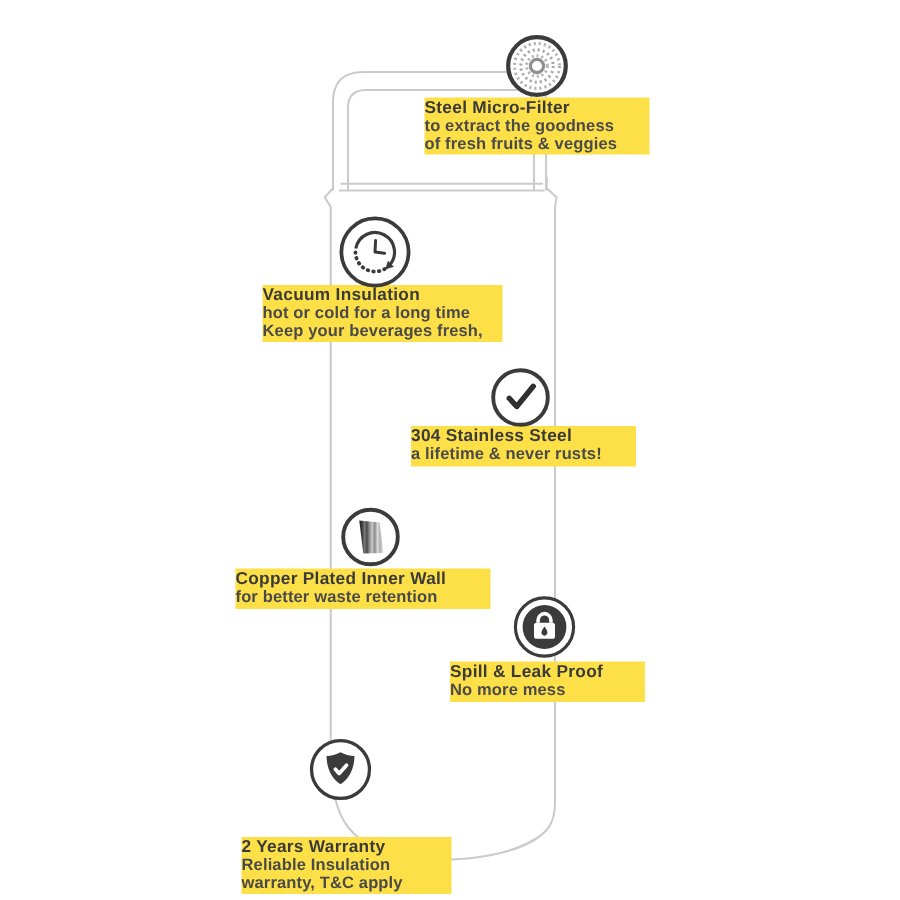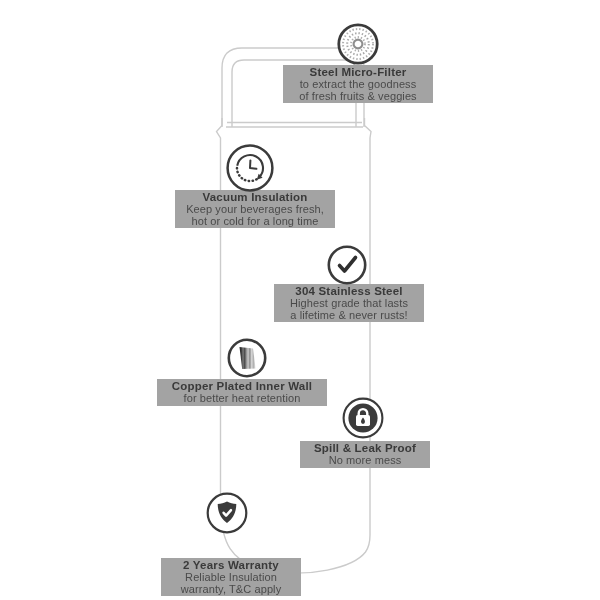--- a/index.html
+++ b/index.html
@@ -5,28 +5,28 @@
   html,body{margin:0;padding:0;}
   body{
     width:600px;height:600px;position:relative;overflow:hidden;
     background:#ffffff;
     font-family:"Liberation Sans","DejaVu Sans",sans-serif;
   }
   #stage{position:absolute;inset:0;width:600px;height:600px;}
   .bottle-layer{position:absolute;left:0;top:0;z-index:0;}
   .feature-icon{position:absolute;z-index:2;}
   .feature-text{
-    position:absolute;z-index:1;text-align:center;background:#a3a3a3;
+    position:absolute;z-index:1;text-align:left;background:#fde047;
     color:#4a4a4a;font-size:11px;line-height:11.6px;padding:1px 0;
   }
   .feature-title{
     font-weight:bold;color:#3a3a3a;font-size:11.5px;line-height:13px;
     letter-spacing:0.2px;
   }
-  .feature-line{letter-spacing:0.1px;}
+  .feature-line{letter-spacing:0.1px;font-weight:bold;}
 </style>
 </head>
 <body>
 
 <div id="stage">
 
   <svg class="bottle-layer" width="600" height="600" viewBox="0 0 600 600">
     <g fill="none" stroke="#cbcbcb" stroke-width="1.4">
 
       <path d="M 222,127 L 222,68 Q 222,48 242,48 L 344,48 Q 364,48 364,68 L 364,127"></path>
@@ -58,31 +58,30 @@
 
   <svg class="feature-icon" style="left:225px;top:143px;" width="50" height="50" viewBox="-25 -25 50 50">
     <circle r="22.4" fill="#ffffff" stroke="#3b3b3b" stroke-width="2.5"></circle>
     <path d="M -12.8,-2.3 A 13 13 0 1 1 9.2,9.2" fill="none" stroke="#3b3b3b" stroke-width="2.1"></path>
     <path d="M 6.5,11.3 A 13 13 0 0 1 -12.8,-2.3" fill="none" stroke="#3b3b3b" stroke-width="2.5" stroke-linecap="round" stroke-dasharray="0.4 3.4"></path>
     <path d="M 6.75,11.65 L 12.56,9.76 L 8.64,5.84 Z" fill="#3b3b3b"></path>
     <path d="M 0,0 L 0.4,-7.6 M 0,0 L 6.4,0.8" fill="none" stroke="#3b3b3b" stroke-width="2" stroke-linecap="round"></path>
   </svg>
   <div class="feature-text" style="left:175px;top:190px;width:160px;">
     <div class="feature-title">Vacuum Insulation</div>
+    <div class="feature-line">hot or cold for a long time</div>
     <div class="feature-line">Keep your beverages fresh,</div>
-    <div class="feature-line">hot or cold for a long time</div>
   </div>
 
   <svg class="feature-icon" style="left:327px;top:245px;" width="40" height="40" viewBox="-20 -20 40 40">
     <circle r="18.2" fill="#ffffff" stroke="#3b3b3b" stroke-width="2.6"></circle>
     <path d="M -7.5,0.5 L -2.5,6 L 8.5,-7.5" fill="none" stroke="#2f2f2f" stroke-width="3.6" stroke-linecap="round" stroke-linejoin="round"></path>
   </svg>
   <div class="feature-text" style="left:274px;top:284px;width:150px;">
     <div class="feature-title">304 Stainless Steel</div>
-    <div class="feature-line">Highest grade that lasts</div>
     <div class="feature-line">a lifetime &amp; never rusts!</div>
   </div>
 
   <svg class="feature-icon" style="left:227px;top:338px;" width="40" height="40" viewBox="-20 -20 40 40">
     <defs>
       <linearGradient id="cu-grad" x1="0" y1="0" x2="1" y2="0">
         <stop offset="0" stop-color="#1f1f1f"></stop>
         <stop offset="0.12" stop-color="#3c3c3c"></stop>
         <stop offset="0.22" stop-color="#7a7a7a"></stop>
         <stop offset="0.32" stop-color="#4a4a4a"></stop>
@@ -92,21 +91,21 @@
         <stop offset="0.76" stop-color="#dcdcdc"></stop>
         <stop offset="0.86" stop-color="#aeaeae"></stop>
         <stop offset="1" stop-color="#e9e9e9"></stop>
       </linearGradient>
     </defs>
     <circle r="18.2" fill="#ffffff" stroke="#3b3b3b" stroke-width="2.6"></circle>
     <path d="M -7.5,-11 L 6,-9.6 L 8.6,10.6 L -4.8,11 Z" fill="url(#cu-grad)"></path>
   </svg>
   <div class="feature-text" style="left:157px;top:379px;width:170px;">
     <div class="feature-title">Copper Plated Inner Wall</div>
-    <div class="feature-line">for better heat retention</div>
+    <div class="feature-line">for better waste retention</div>
   </div>
 
   <svg class="feature-icon" style="left:342px;top:397px;" width="42" height="42" viewBox="-21 -21 42 42">
     <circle r="19.4" fill="#ffffff" stroke="#3b3b3b" stroke-width="2.1"></circle>
     <circle r="14.6" fill="#3b3b3b"></circle>
     <path d="M -4.3,-2.8 L -4.3,-4.4 A 4.3 4.5 0 0 1 4.3,-4.4 L 4.3,-2.8" fill="none" stroke="#ffffff" stroke-width="2.4"></path>
     <rect x="-7" y="-2.9" width="14" height="10.8" rx="1.7" fill="#ffffff"></rect>
     <path d="M 0,-0.4 C -1.7,1.9 -2.5,3.5 -1.6,4.9 C -0.9,6.1 0.9,6.1 1.6,4.9 C 2.5,3.5 1.7,1.9 0,-0.4 Z" fill="#3b3b3b"></path>
   </svg>
   <div class="feature-text" style="left:300px;top:441px;width:130px;">

